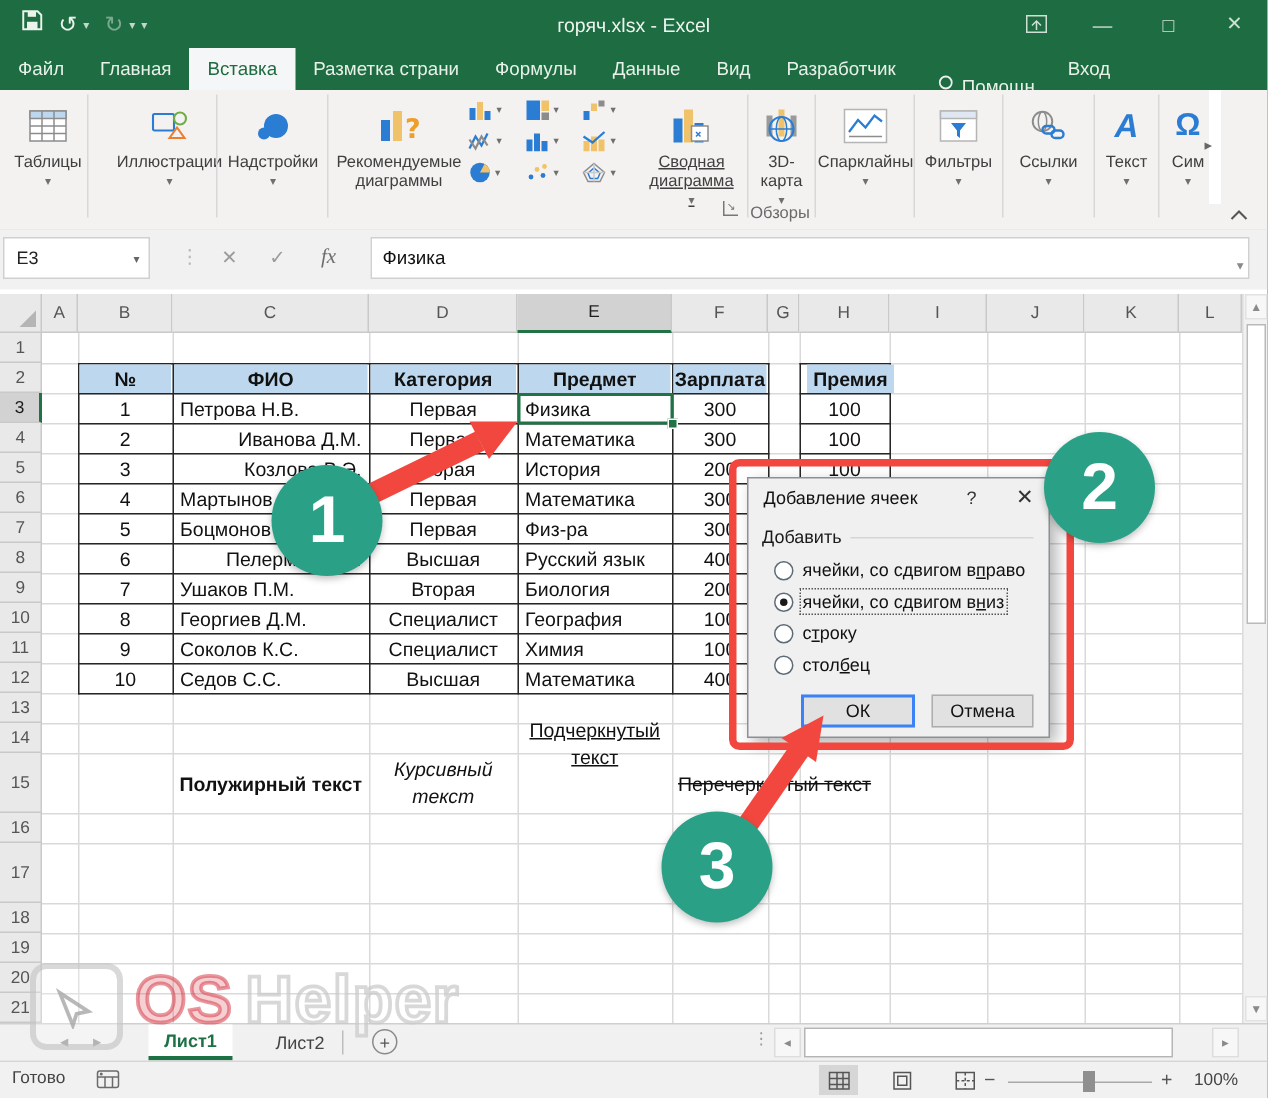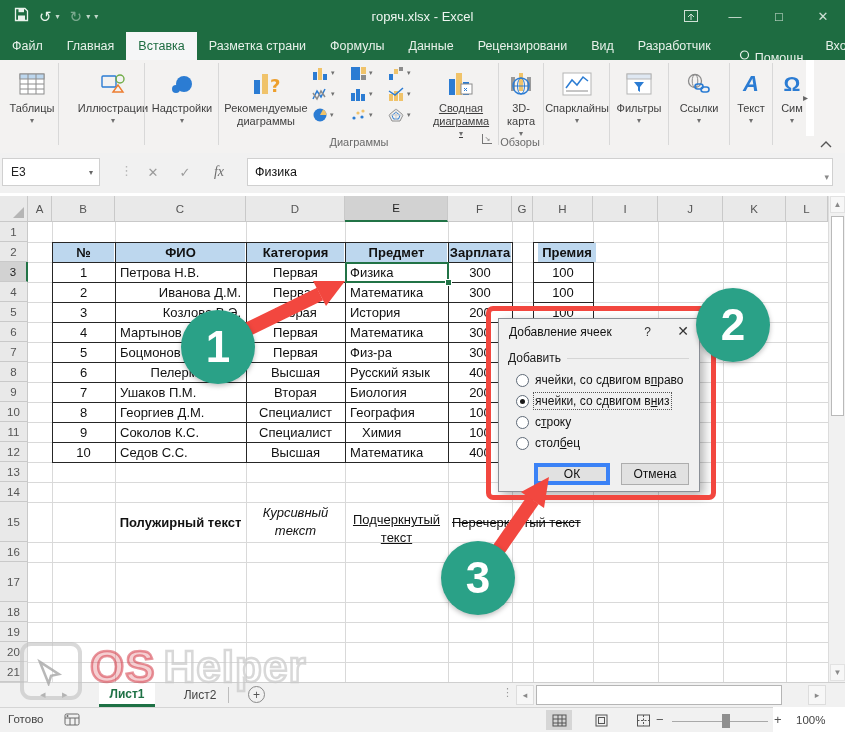--- a/index.html
+++ b/index.html
@@ -73,38 +73,38 @@
   .dlg-group{position:absolute;left:9px;top:34px;width:183px;height:110px;}
   .dlg-group-label{position:absolute;left:0px;top:-2px;font-size:12px;color:#1a1a1a;background:#f0f0f0;padding-right:6px;z-index:1;}
   .dlg-group-line{position:absolute;left:58px;right:2px;top:5px;height:1px;background:#d5d5d5;}
   .radio-row{position:absolute;left:8px;display:flex;align-items:center;gap:6px;}
   .radio{width:13px;height:13px;border:1px solid #5f6a77;border-radius:50%;background:#fff;box-sizing:border-box;position:relative;flex:none;}
   .radio.on:after{content:"";position:absolute;left:3px;top:3px;width:5px;height:5px;border-radius:50%;background:#1a1a1a;}
   .radio-label{white-space:nowrap;font-size:12px;}
   .radio-label.focus{outline:1px dotted #555;outline-offset:1px;}
   .radio-label .key{text-decoration:underline;}
   .dlg-btn{position:absolute;height:22px;display:flex;align-items:center;justify-content:center;font-size:12px;background:#e1e1e1;border:1px solid #adadad;box-sizing:border-box;}
-  .dlg-ok{left:35px;top:144px;width:76px;border:4px solid #3b82f6;}
+  .dlg-ok{left:35px;top:144px;width:76px;border:2px solid #3b82f6;}
   .dlg-cancel{left:122px;top:144px;width:68px;}
   
   .redrect{position:absolute;left:486px;top:306px;width:230px;height:194px;border:5px solid #F2473F;border-radius:7px;box-sizing:border-box;z-index:20;}
   .ann-svg{position:absolute;left:0;top:0;z-index:30;pointer-events:none;}
   .stepcircle{position:absolute;width:74px;height:74px;border-radius:50%;background:#2AA187;color:#fff;display:flex;align-items:center;justify-content:center;font-size:44px;font-weight:bold;z-index:31;box-shadow:0 2px 5px rgba(0,0,0,.25);}
   
   .tabbar{position:absolute;left:0;top:682px;width:845px;height:25px;background:#f1f1f1;border-top:1px solid #cfcfcf;box-sizing:border-box;z-index:7;}
   .nav-arrow{position:absolute;top:5px;color:#9a9a9a;font-size:11px;}
   .sheettab{position:absolute;top:0;height:24px;display:flex;align-items:center;justify-content:center;font-size:12px;color:#444;padding:0 12px;}
   .sheettab.active{background:#fff;color:#1E7145;font-weight:bold;border-bottom:3px solid #1E7145;box-sizing:border-box;}
   .tabdivider{position:absolute;left:228px;top:4px;width:1px;height:16px;background:#bdbdbd;}
   .addsheet{position:absolute;left:248px;top:3px;width:17px;height:17px;border:1px solid #8a8a8a;border-radius:50%;color:#555;display:flex;align-items:center;justify-content:center;font-size:12px;box-sizing:border-box;}
   .hs-dots{position:absolute;left:502px;top:3px;color:#9a9a9a;font-size:11px;}
   .hs-btn{position:absolute;top:2px;width:18px;height:20px;background:#f7f7f7;border:1px solid #ddd;display:flex;align-items:center;justify-content:center;color:#8a8a8a;font-size:9px;box-sizing:border-box;}
   .hs-thumb{position:absolute;left:536px;top:2px;width:246px;height:20px;background:#fff;border:1px solid #b5b5b5;box-sizing:border-box;}
   
-  .statusbar{position:absolute;left:0;top:707px;width:773px;height:25px;background:#f1f1f1;border-top:1px solid #d5d5d5;box-sizing:border-box;z-index:7;font-size:11.5px;color:#444;}
+  .statusbar{position:absolute;left:0;top:707px;width:845px;height:25px;background:#f1f1f1;border-top:1px solid #d5d5d5;box-sizing:border-box;z-index:7;font-size:11.5px;color:#444;}
   .st-mode{position:absolute;left:8px;top:5px;}
   .st-macro{position:absolute;left:64px;top:5px;}
   .viewbtn{position:absolute;top:2px;width:26px;height:20px;display:flex;align-items:center;justify-content:center;}
   .viewbtn.active{background:#d6d6d6;}
   .zoom-minus{position:absolute;left:656px;top:4px;color:#555;font-size:13px;}
   .zoom-track{position:absolute;left:672px;top:13px;width:96px;height:1px;background:#a9a9a9;}
   .zoom-thumb{position:absolute;left:722px;top:6px;width:8px;height:14px;background:#8f8f8f;}
   .zoom-plus{position:absolute;left:774px;top:4px;color:#555;font-size:13px;}
   .zoom-label{position:absolute;left:796px;top:6px;}
   
@@ -148,21 +148,20 @@
     </div>
   </div>
 
   <div class="tabrow">
     <div class="rtab">Файл</div>
     <div class="rtab">Главная</div>
     <div class="rtab active">Вставка</div>
     <div class="rtab">Разметка страни</div>
     <div class="rtab">Формулы</div>
     <div class="rtab">Данные</div>
-    <div class="rtab">Рецензировани</div>
     <div class="rtab">Вид</div>
     <div class="rtab">Разработчик</div>
     <div class="tab-help">
       <span>
         <svg width="11" height="14" viewBox="0 0 11 14">
             <circle cx="5.5" cy="5" r="4" fill="none" stroke="#e8f1ea" stroke-width="1.2"></circle>
             <line x1="3.7" y1="10.5" x2="7.3" y2="10.5" stroke="#e8f1ea"></line>
             <line x1="4.2" y1="12.3" x2="6.8" y2="12.3" stroke="#e8f1ea"></line>
           </svg>
       </span>
@@ -373,21 +372,20 @@
     <div class="vsep" style="left:772px;"></div>
     <div class="bigbtn" style="left:775px;width:34px;">
       <span class="ic">
           <span style="font-size:21px;color:#2B7CD3;font-weight:bold;">Ω</span>
         </span>
       <span>Сим</span>
       <span class="dd">▾</span>
     </div>
     <div class="ribbon-cut"></div>
     <div class="overflow-arrow">▸</div>
-    <div class="grplabel" style="left:230px;width:258px;">Диаграммы</div>
     <div class="grplabel" style="left:497px;width:46px;">Обзоры</div>
     <div class="collapse">
       <svg width="12" height="7" viewBox="0 0 12 7">
           <polyline points="1,6 6,1 11,6" fill="none" stroke="#555" stroke-width="1.4"></polyline>
         </svg>
     </div>
   </div>
 
   <div class="fbar">
     <div class="namebox">
@@ -549,30 +547,30 @@
       <div class="cell" style="left: 346px; top: 383px; width: 101px; height: 19px; position: absolute; padding-left: 4px;">Биология</div>
       <div class="cell" style="left: 449px; top: 383px; width: 62px; height: 19px; position: absolute; justify-content: center;">200</div>
       <div class="cell" style="left: 53px; top: 403px; width: 61px; height: 19px; position: absolute; justify-content: center;">8</div>
       <div class="cell" style="left: 116px; top: 403px; width: 129px; height: 19px; position: absolute; padding-left: 4px;">Георгиев Д.М.</div>
       <div class="cell" style="left: 247px; top: 403px; width: 97px; height: 19px; position: absolute; justify-content: center;">Специалист</div>
       <div class="cell" style="left: 346px; top: 403px; width: 101px; height: 19px; position: absolute; padding-left: 4px;">География</div>
       <div class="cell" style="left: 449px; top: 403px; width: 62px; height: 19px; position: absolute; justify-content: center;">100</div>
       <div class="cell" style="left: 53px; top: 423px; width: 61px; height: 19px; position: absolute; justify-content: center;">9</div>
       <div class="cell" style="left: 116px; top: 423px; width: 129px; height: 19px; position: absolute; padding-left: 4px;">Соколов К.С.</div>
       <div class="cell" style="left: 247px; top: 423px; width: 97px; height: 19px; position: absolute; justify-content: center;">Специалист</div>
-      <div class="cell" style="left: 346px; top: 423px; width: 101px; height: 19px; position: absolute; padding-left: 4px; margin-left: 12px;">Химия</div>
+      <div class="cell" style="left: 346px; top: 423px; width: 101px; height: 19px; position: absolute; padding-left: 4px;">Химия</div>
       <div class="cell" style="left: 449px; top: 423px; width: 62px; height: 19px; position: absolute; justify-content: center;">100</div>
       <div class="cell" style="left: 53px; top: 443px; width: 61px; height: 19px; position: absolute; justify-content: center;">10</div>
       <div class="cell" style="left: 116px; top: 443px; width: 129px; height: 19px; position: absolute; padding-left: 4px;">Седов С.С.</div>
       <div class="cell" style="left: 247px; top: 443px; width: 97px; height: 19px; position: absolute; justify-content: center;">Высшая</div>
       <div class="cell" style="left: 346px; top: 443px; width: 101px; height: 19px; position: absolute; padding-left: 4px;">Математика</div>
       <div class="cell" style="left: 449px; top: 443px; width: 62px; height: 19px; position: absolute; justify-content: center;">400</div>
       <div class="cell fmt-bold" style="left: 116px; top: 503px; width: 129px; height: 38px; position: absolute; justify-content: center;">Полужирный текст</div>
       <div class="cell fmt-italic" style="left: 247px; top: 503px; width: 97px; height: 38px; position: absolute; justify-content: center;">Курсивный текст</div>
-      <div class="cell fmt-underline" style="left: 346px; top: 510px; width: 101px; height: 38px; position: absolute; justify-content: center;">Подчеркнутый текст</div>
+      <div class="cell fmt-underline" style="left: 346px; top: 477px; width: 101px; height: 38px; position: absolute; justify-content: center;">Подчеркнутый текст</div>
       <div class="fmt-strike" style="left: 452px; top: 502px; height: 40px; position: absolute;">Перечеркнутый текст</div>
       <div class="sel-box" style="left: 345px; top: 262px; width: 104px; height: 21px; position: absolute;"></div>
       <div class="sel-handle" style="left: 445px; top: 279px; position: absolute;"></div>
     </div>
   <div class="corner"></div>
 
   <div class="vscroll">
     <div class="vs-btn" style="top:0;">▲</div>
     <div class="vs-thumb"></div>
     <div class="vs-btn" style="top:468px;">▼</div>

